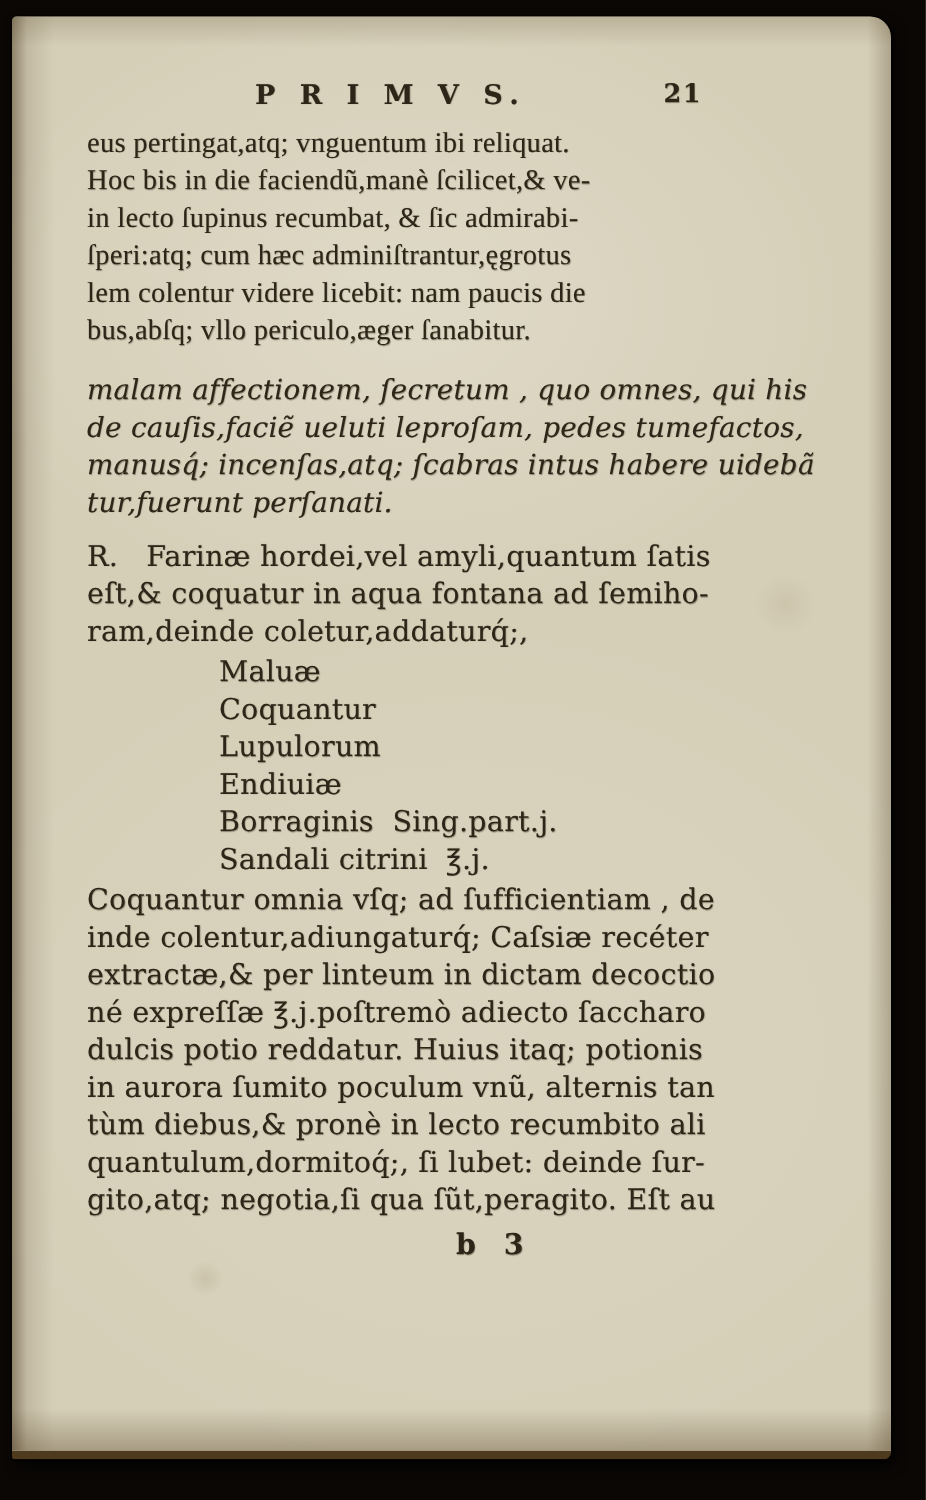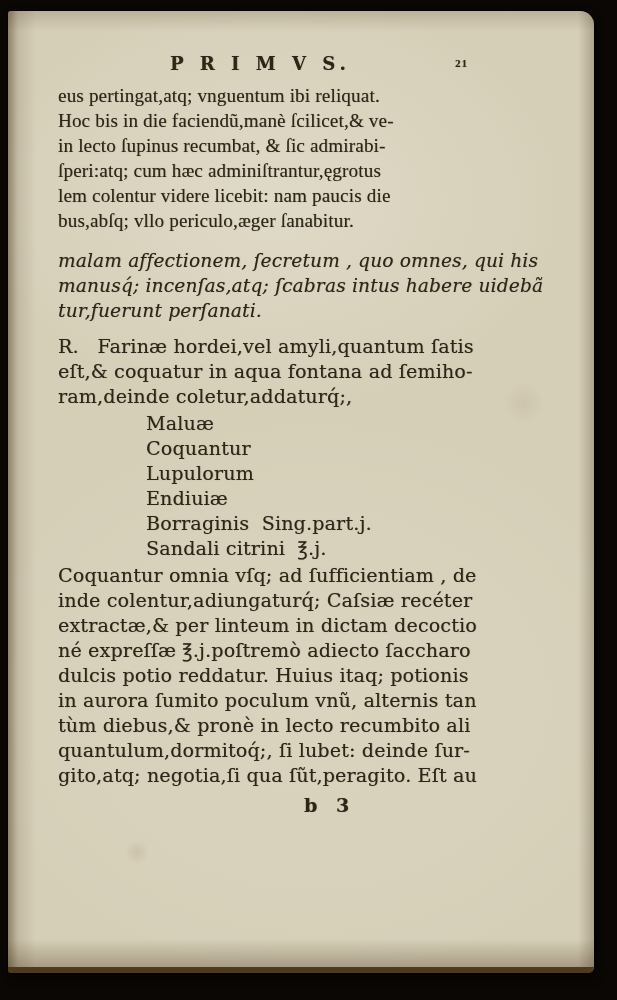--- a/index.html
+++ b/index.html
@@ -30,21 +30,21 @@
   .column {
     position:absolute; left:50px; top:40px; width:486px;
     color:#2d2517; font-size:19px; line-height:25px;
     text-shadow:0.4px 0.4px 0.7px rgba(40,30,15,0.45);
   }
 
   .line { white-space:pre-wrap; letter-spacing:0.2px; }
 
   .running-head { display:flex; align-items:flex-end; }
   .running-title { margin-left:112px; letter-spacing:5px; font-weight:bold; font-size:18px; }
-  .page-number  { margin-left:auto; margin-right:76px; font-weight:bold; font-size:11px; letter-spacing:1px;font-family:Liberation Serif, serif; }
+  .page-number  { margin-left:auto; margin-right:76px; font-weight:bold; font-size:17px; letter-spacing:1px; }
 
   .para-unguent  { margin-top:7px;font-family:Liberation Serif, serif; }
   .para-secretum { margin-top:15px; font-style:italic; font-size:18.5px; }
   .para-secretum .first { text-indent:16px; }
   .para-recipe   { margin-top:11px; }
   .ingredient-list { margin-top:2px; margin-left:88px; }
   .para-coquantur  { margin-top:2px; }
   .signature { margin-top:5px; margin-left:246px; font-weight:bold; letter-spacing:6px; white-space:pre-wrap; }
 </style>
 </head>
@@ -63,20 +63,21 @@
         <div class="line">eus pertingat,atq; vnguentum ibi reliquat.</div>
         <div class="line">Hoc bis in die faciendũ,manè ſcilicet,&amp; ve-</div>
         <div class="line">in lecto ſupinus recumbat, &amp; ſic admirabi-</div>
         <div class="line">ſperi:atq; cum hæc adminiſtrantur,ęgrotus</div>
         <div class="line">lem colentur videre licebit: nam paucis die</div>
         <div class="line">bus,abſq; vllo periculo,æger ſanabitur.</div>
       </div>
 
       <div class="para-secretum">
         <div class="line">malam affectionem, ſecretum , quo omnes, qui his</div>
+        <div class="line">de cauſis,faciẽ ueluti leproſam, pedes tumefactos,</div>
         <div class="line">manusq́; incenſas,atq; ſcabras intus habere uidebã</div>
         <div class="line">tur,fuerunt perſanati.</div>
       </div>
 
       <div class="para-recipe">
         <div class="line">R.   Farinæ hordei,vel amyli,quantum ſatis</div>
         <div class="line">eſt,&amp; coquatur in aqua fontana ad ſemiho-</div>
         <div class="line">ram,deinde coletur,addaturq́;,</div>
       </div>
 

